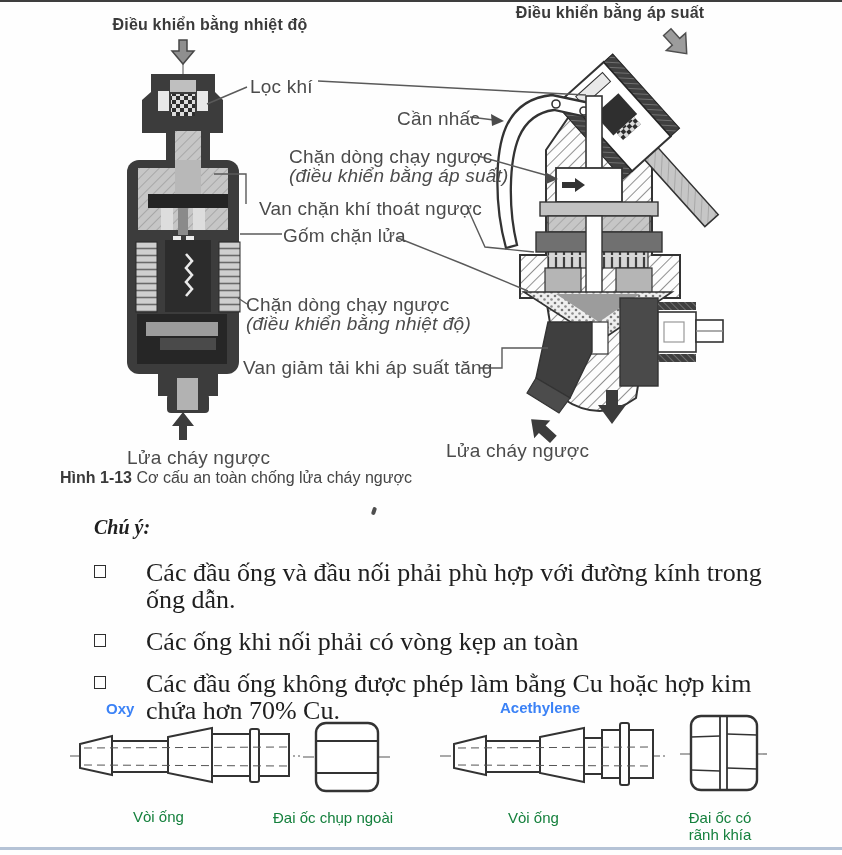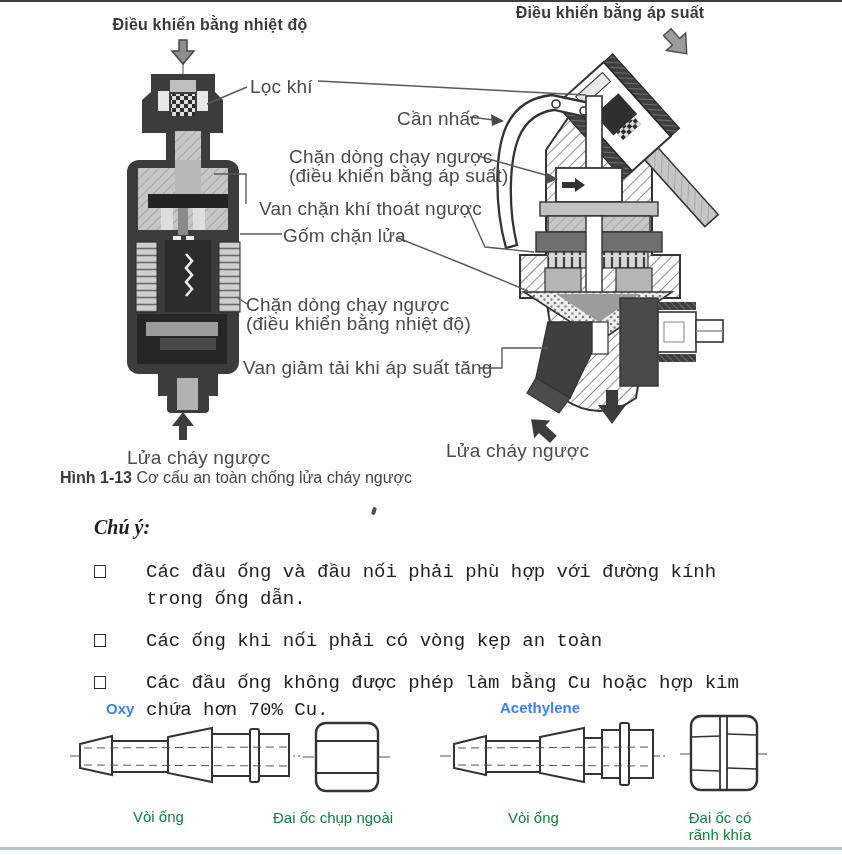--- a/index.html
+++ b/index.html
@@ -5,32 +5,32 @@
   html,body{margin:0;padding:0;}
   body{width:842px;height:855px;background:#ffffff;position:relative;overflow:hidden;
        font-family:"Liberation Sans",sans-serif;}
   .page{position:absolute;inset:0;background:#fefefe;}
   .scan-top-edge{position:absolute;top:0;left:0;width:842px;height:2px;background:#1c1c1c;opacity:.85;}
   .scan-bottom-line{position:absolute;top:847px;left:0;width:842px;height:3px;background:#b5c3d6;}
   .scan-speck{position:absolute;left:372px;top:507px;width:4px;height:8px;background:#4e4e4e;
               border-radius:2px;transform:rotate(18deg);}
   svg.art{position:absolute;left:0;top:0;width:842px;height:855px;}
   .lbl{position:absolute;font-size:19px;color:#4b4b4b;white-space:nowrap;letter-spacing:.2px;}
-  .lbl.it{}
+  .lbl.it{font-style:italic;}
   .vtitle{position:absolute;font-size:16px;font-weight:bold;color:#3a3a3a;text-align:center;
           letter-spacing:.2px;}
   .caption{position:absolute;left:60px;top:469px;width:642px;font-size:16px;
            color:#454545;}
   .caption b{color:#3a3a3a;}
   .notes{position:absolute;left:92px;top:516px;width:690px;color:#1f1f1f;
          font-family:"Liberation Serif",serif;}
   .notes-head{font-size:20px;font-weight:bold;font-style:italic;margin:0 0 20px 2px;}
   .note-item{display:flex;align-items:flex-start;margin-bottom:15px;}
   .note-sq{width:10px;height:11px;border:1.6px solid #2e2e2e;margin:6px 0 0 2px;flex:0 0 auto;}
-  .note-txt{font-size:19px;line-height:27px;margin-left:40px;max-width:625px;font-family:Liberation Mono, monospace;}
+  .note-txt{font-size:26px;line-height:27px;margin-left:40px;max-width:625px;}
   .gaslabel{position:absolute;font-size:15px;font-weight:bold;color:#3b82f6;white-space:nowrap;}
   .fitlabel{position:absolute;font-size:15px;color:#15803d;white-space:pre-line;text-align:center;}
 </style>
 </head>
 <body>
 
 <div class="page">
 
   <svg class="art" viewBox="0 0 842 855" xmlns="http://www.w3.org/2000/svg">
     <defs>

